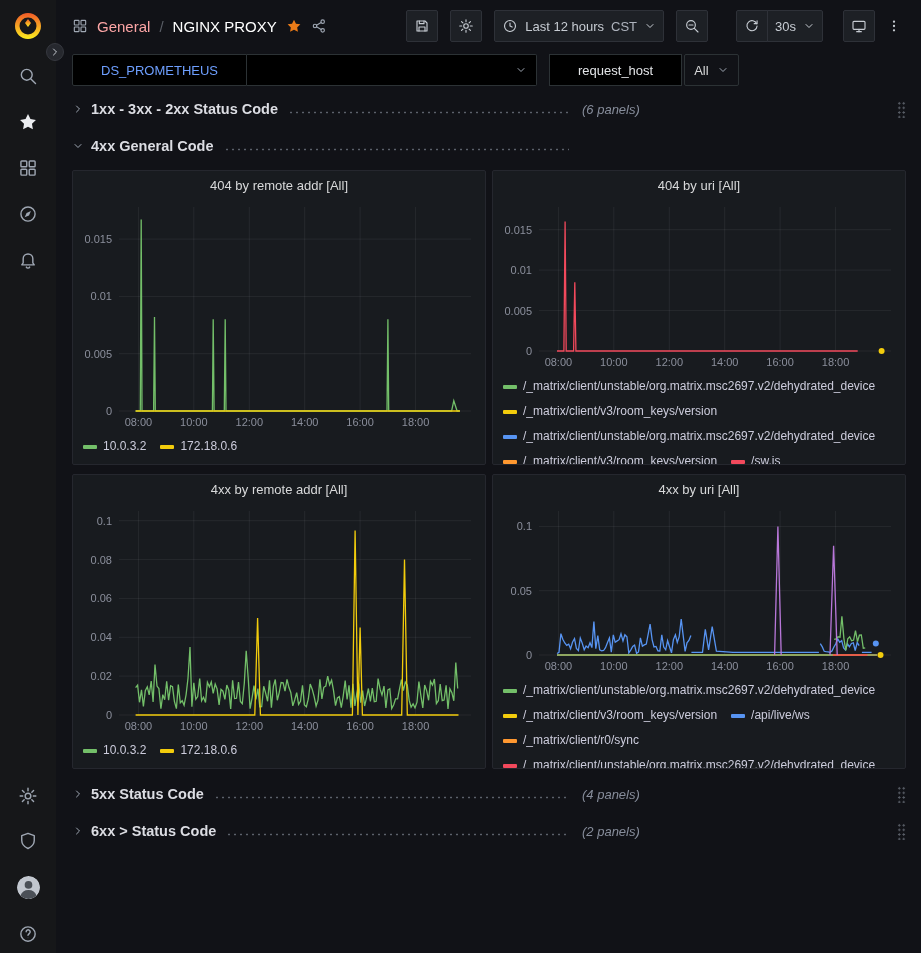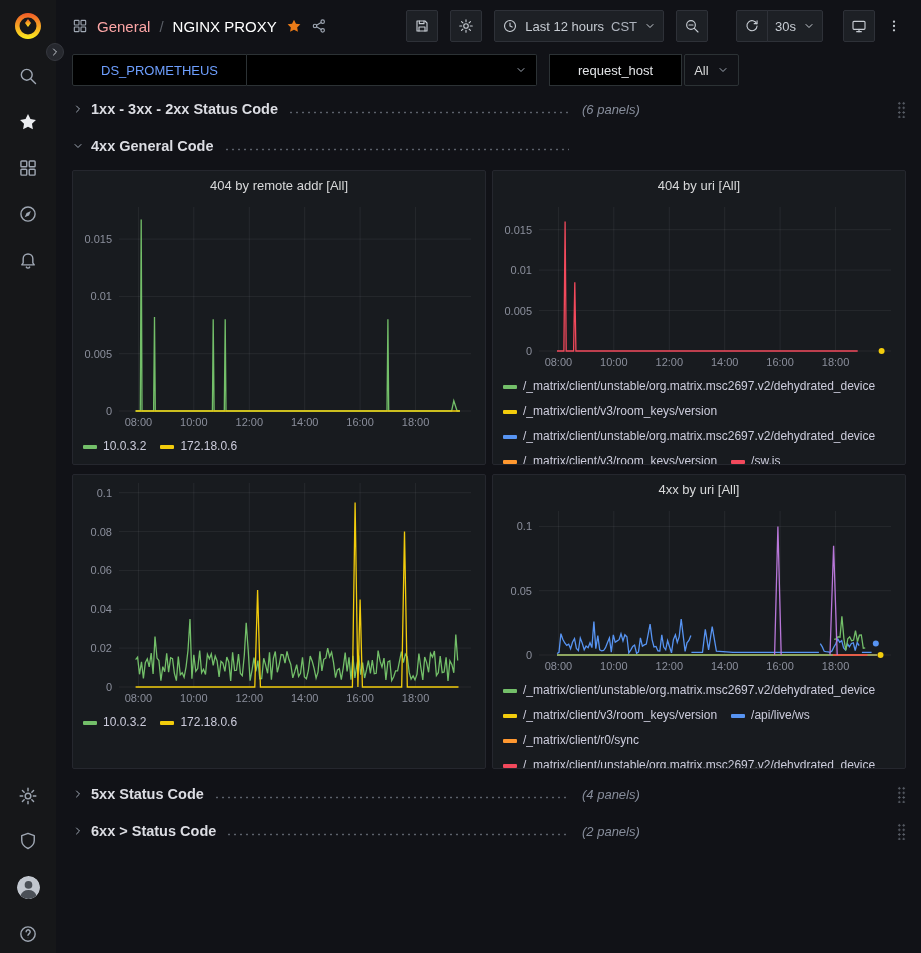--- a/index.html
+++ b/index.html
@@ -399,20 +399,21 @@
               <span>/_matrix/client/v3/room_keys/version</span>
             </span>
             <span class="li">
               <span class="sw" style="background: rgb(242, 73, 92);"></span>
               <span>/sw.js</span>
             </span>
           </div>
       </div>
 
       <div class="panel">
+        <div class="ptitle">4xx by remote addr [All]</div>
         <div class="chart chart-tall">
             <svg width="412" height="232">
               <line class="gl" x1="65.4" x2="65.4" y1="8" y2="212"></line>
               <text class="tick" x="65.4" y="227" text-anchor="middle">08:00</text>
               <line class="gl" x1="120.8" x2="120.8" y1="8" y2="212"></line>
               <text class="tick" x="120.8" y="227" text-anchor="middle">10:00</text>
               <line class="gl" x1="176.3" x2="176.3" y1="8" y2="212"></line>
               <text class="tick" x="176.3" y="227" text-anchor="middle">12:00</text>
               <line class="gl" x1="231.7" x2="231.7" y1="8" y2="212"></line>
               <text class="tick" x="231.7" y="227" text-anchor="middle">14:00</text>

